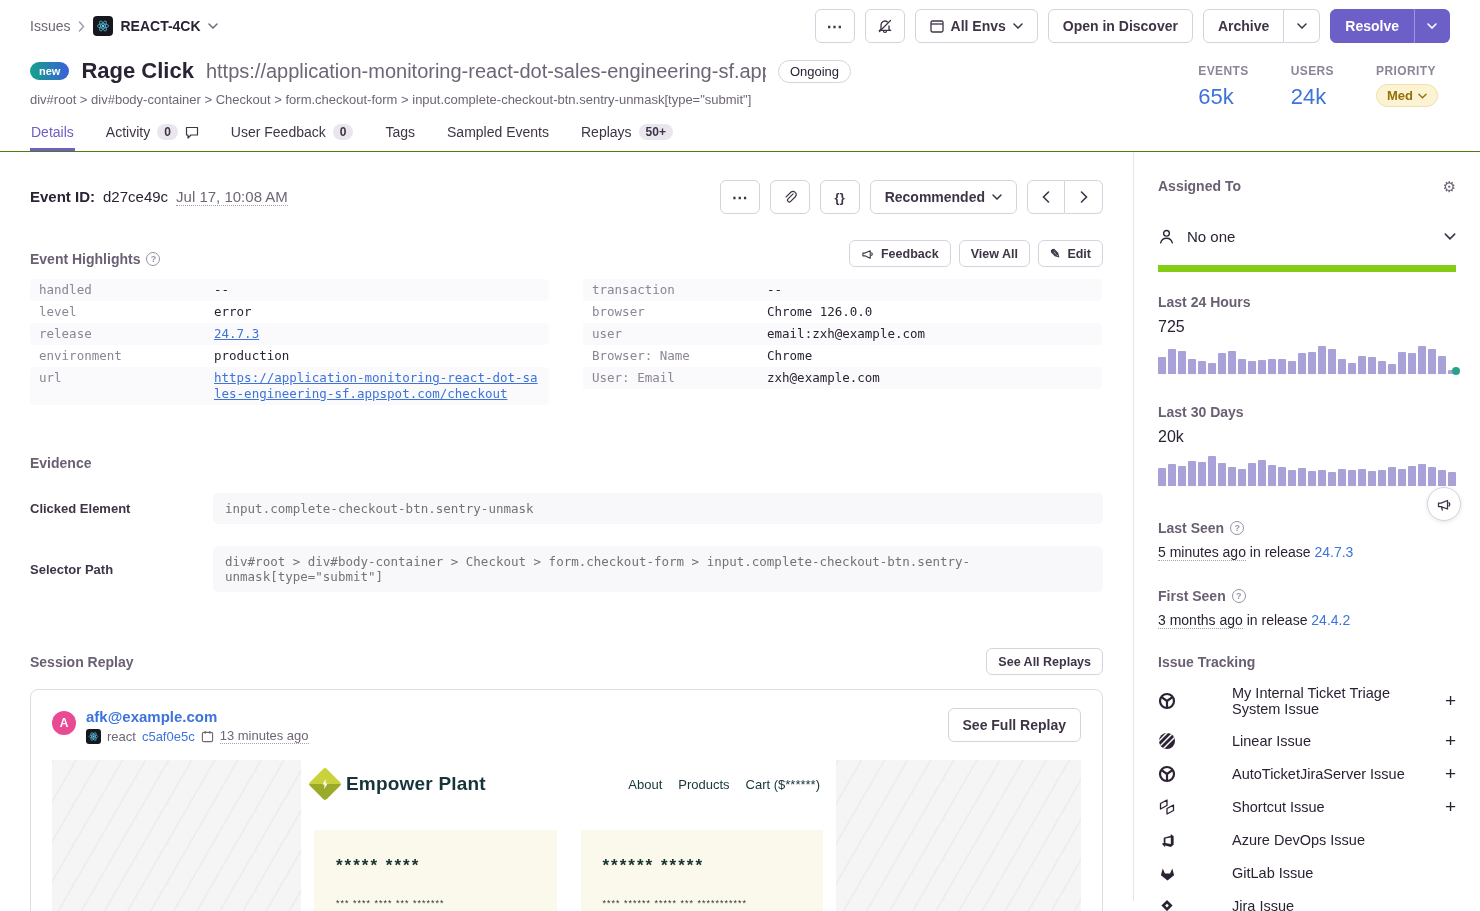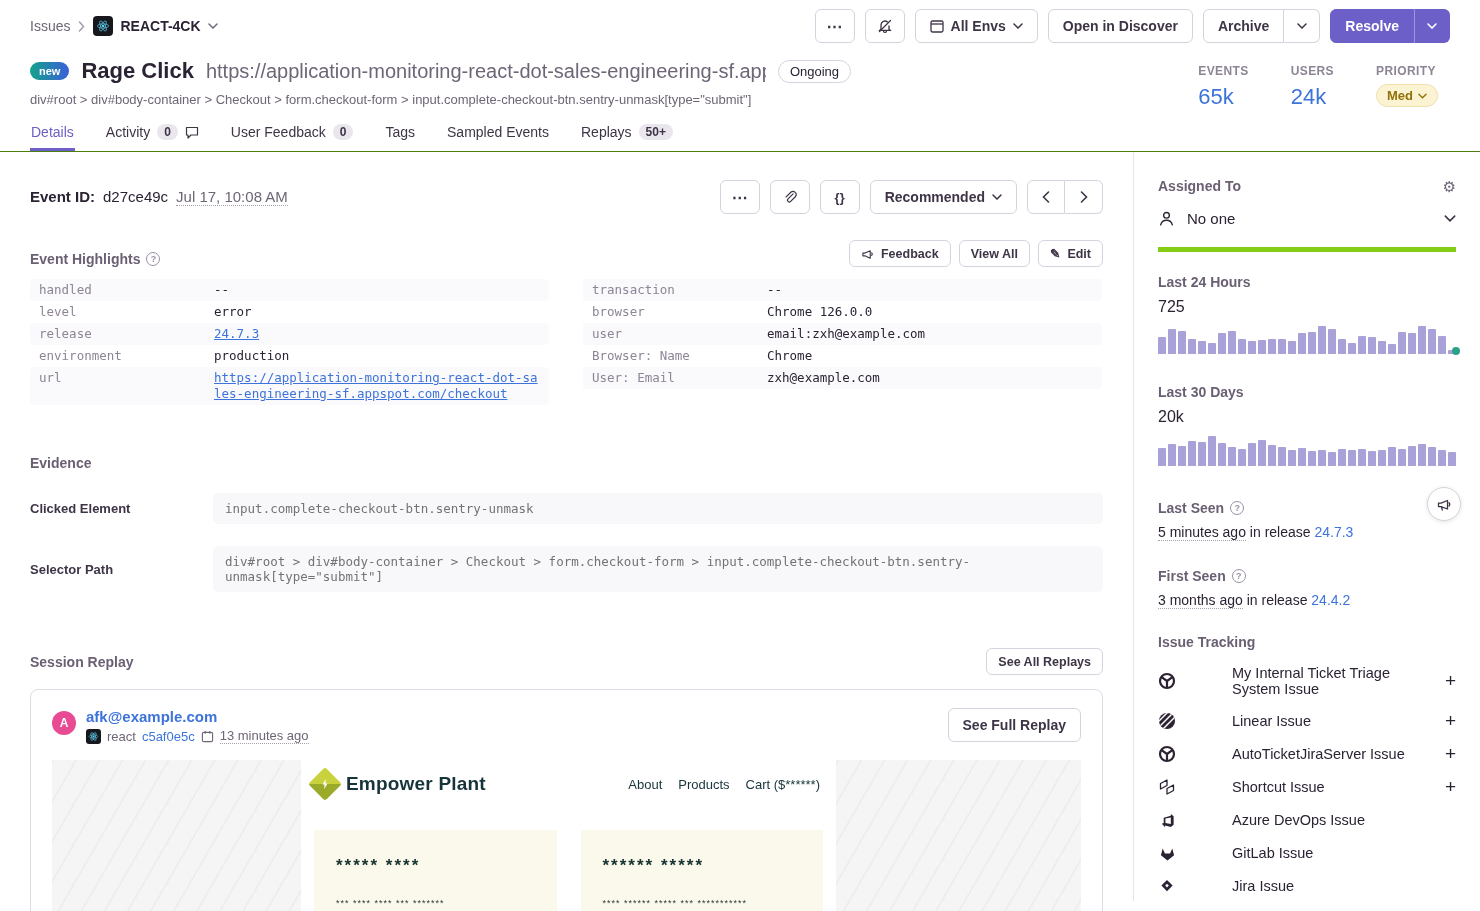--- a/index.html
+++ b/index.html
@@ -110,22 +110,22 @@
   .logo-diamond svg { transform:rotate(-45deg); }
   .brand-name { font-size:19px; font-weight:700; color:#17343A; letter-spacing:.2px; }
   .site-nav { display:flex; gap:16px; font-size:13px; color:#17343A; }
   .cards { display:flex; gap:24px; padding:22px 13px; }
   .pcard { flex:1; background:#FBF8EC; padding:26px 22px 30px 22px; height:220px; }
   .pcard-title { font-size:17px; font-weight:700; letter-spacing:2px; color:#15312E; }
   .pcard-desc { margin-top:22px; font-size:9px; letter-spacing:1px; color:#2A3A38; }
 
   
   .sb-row-head { display:flex; align-items:center; justify-content:space-between; }
-  .assignee { display:flex; align-items:center; justify-content:space-between; margin-top:16px; padding-bottom:20px;
-    border-bottom:5px solid #84cc16; cursor:pointer; }
+  .assignee { display:flex; align-items:center; justify-content:space-between; margin-top:34px; padding-bottom:20px;
+    border-bottom:7px solid #84cc16; cursor:pointer; }
   .assignee-left { display:flex; align-items:center; gap:12px; font-size:15px; color:#2B2233; }
   .gear { color:#6E6576; font-size:15px; cursor:pointer; line-height:1; }
 
   .sb-section { margin-top:22px; }
   .sb-total { font-size:16px; margin-top:8px; color:#2B2233; }
   .spark { margin-top:10px; height:28px; display:flex; align-items:flex-end; gap:2px; position:relative; }
   .spark .bar { flex:1; background:#A9A2D9; border-radius:1px 1px 0 0; }
   .green-dot { position:absolute; right:-4px; bottom:-1px; width:8px; height:8px; border-radius:50%; background:#2BA185; }
 
   .seen-line { margin-top:8px; font-size:14px; color:#2B2233; }

